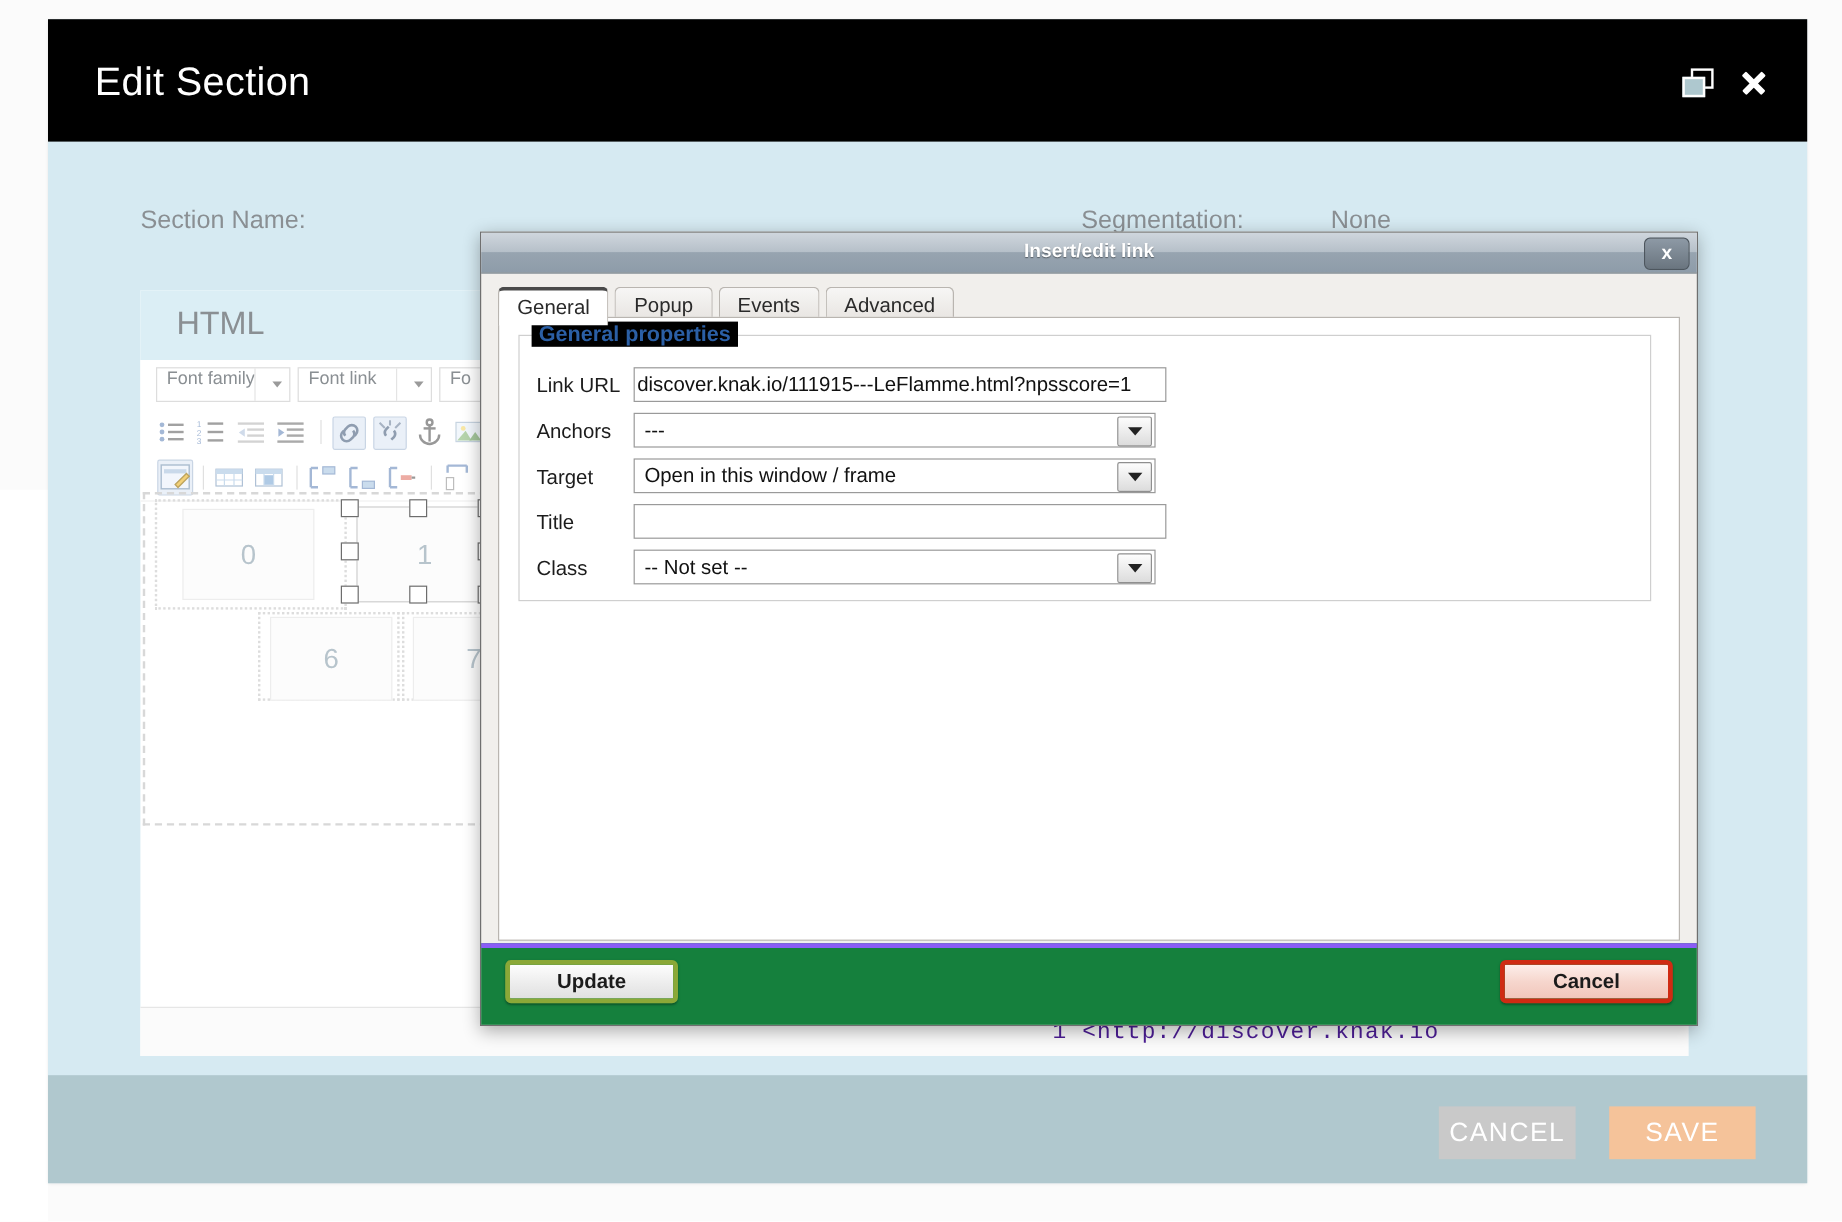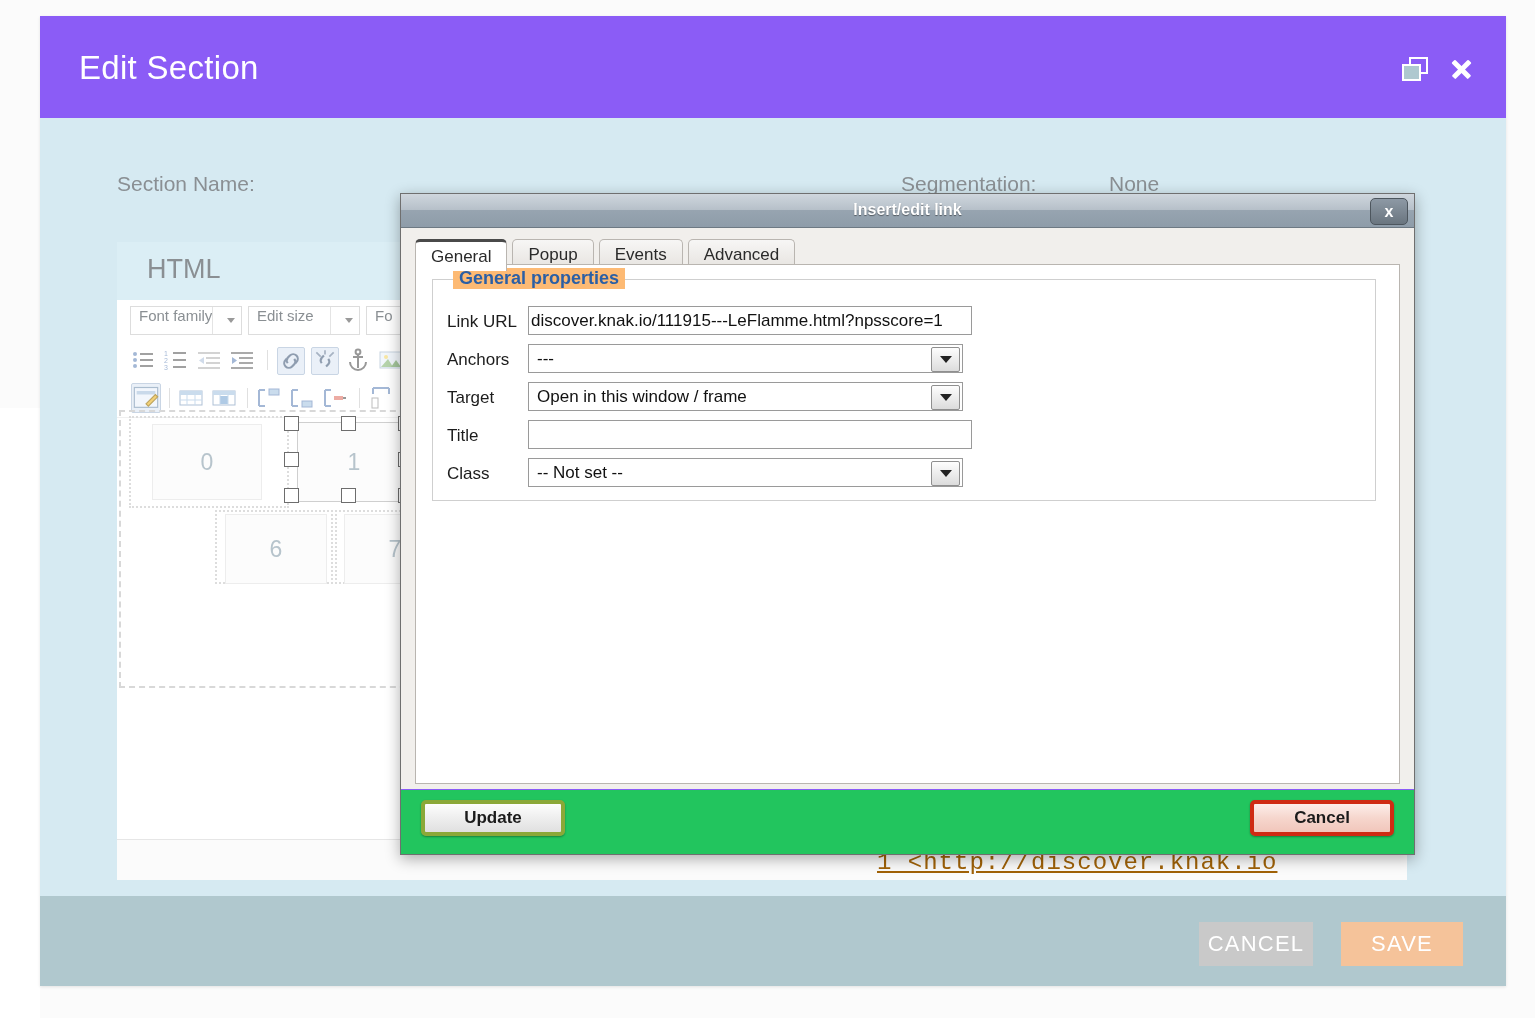--- a/index.html
+++ b/index.html
@@ -19,21 +19,21 @@
     content:"";position:absolute;left:0;top:408px;width:40px;height:610px;background:#ffffff;
   }
 
   
   .modal{
     position:absolute;left:40px;top:16px;width:1466px;height:970px;
     background:#d6eaf2;
     box-shadow:0 1px 3px rgba(0,0,0,.10);
   }
   .modal-header{
-    height:102px;background:#8b5cf6;position:relative;
+    height:102px;background:#000000;position:relative;
   }
   .modal-title{
     position:absolute;left:39px;top:33px;
     font-size:33px;color:#ffffff;letter-spacing:.3px;
     font-family:"Liberation Sans", sans-serif;
   }
   .header-actions{
     position:absolute;right:32px;top:40px;display:flex;align-items:center;gap:20px;
   }
   .icon-restore{width:26px;height:24px;position:relative;cursor:pointer;}
@@ -106,21 +106,21 @@
   .celldash{position:absolute;border:2px dotted #dddddd;box-sizing:border-box;}
   .handle{position:absolute;width:13px;height:13px;border:1.6px solid #6d6d6d;background:#ffffff;}
 
   
   .codeline{
     position:absolute;left:0;bottom:0;width:100%;height:40px;background:#fbfbfb;
     border-top:1px solid #e6e6e6;
   }
   .codeline .ln{
     position:absolute;left:760px;top:9px;font-family:"Liberation Mono", monospace;
-    font-size:24px;color:#a16207;letter-spacing:1px;text-decoration:underline;
+    font-size:19px;color:#4c1d95;letter-spacing:1px;
   }
 
   .modal-footer{
     position:absolute;left:0;bottom:0;width:100%;height:90px;background:#b0c8ce;
   }
   .btn-flat{
     position:absolute;top:26px;height:44px;border:none;color:#ffffff;
     font-size:22px;letter-spacing:1.2px;cursor:pointer;
     font-family:"Liberation Sans", sans-serif;
   }
@@ -171,21 +171,21 @@
   }
   .dlg-panel{
     position:absolute;left:14px;top:70px;right:14px;bottom:70px;
     background:#ffffff;border:1px solid #b9b5b0;
   }
   .fieldset{
     position:absolute;left:16px;top:14px;width:944px;height:222px;
     border:1px solid #cfcfcf;box-sizing:border-box;
   }
   .legend{
-    position:absolute;left:20px;top:-12px;background:#fdba74;padding:0 6px;
+    position:absolute;left:10px;top:-12px;background:#000000;padding:0 6px;
     font-size:18px;font-weight:bold;color:#2b5fa5;
     font-family:"Liberation Sans", sans-serif;
   }
   .frow{position:absolute;left:0;width:100%;height:38px;}
   .flabel{position:absolute;left:14px;top:8px;font-size:17px;color:#1c1c1c;}
   .finput{
     position:absolute;left:95px;top:2px;height:29px;box-sizing:border-box;
     border:1px solid #9a9a9a;background:#ffffff;outline:none;
     font-size:17px;color:#111111;padding:0 2px;
     font-family:"Liberation Sans", sans-serif;
@@ -202,21 +202,21 @@
     border:1px solid #8f8f8f;border-radius:2px;
     display:flex;align-items:center;justify-content:center;
   }
   .fselect .arrow i{
     border-left:6px solid transparent;border-right:6px solid transparent;border-top:7px solid #222;
     display:block;
   }
 
   .dlg-footer{
     position:absolute;left:0;right:0;bottom:0;height:64px;
-    background:#22c55e;border-top:1px solid #8b5cf6;
+    background:#15803d;border-top:4px solid #8b5cf6;
   }
   .btn3d{
     position:absolute;top:10px;height:36px;border-radius:5px;
     display:flex;align-items:center;justify-content:center;
     font-size:17px;font-weight:bold;color:#1b1b1b;cursor:pointer;
     font-family:"Liberation Sans", sans-serif;
     box-sizing:border-box;
   }
   .btn-update{
     left:20px;width:144px;
@@ -266,21 +266,21 @@
       <div class="tb">
 
         <div class="tb-row">
           <div class="selbox" style="left:13px;width:112px;">
             <span>Font family</span>
             <span class="caret">
                 <i></i>
               </span>
           </div>
           <div class="selbox" style="left:131px;width:112px;">
-            <span>Edit size</span>
+            <span>Font link</span>
             <span class="caret">
                 <i></i>
               </span>
           </div>
           <div class="selbox" style="left:249px;width:112px;overflow:hidden;">
             <span>Fo</span>
           </div>
         </div>
 
         <div class="tb-icons">

